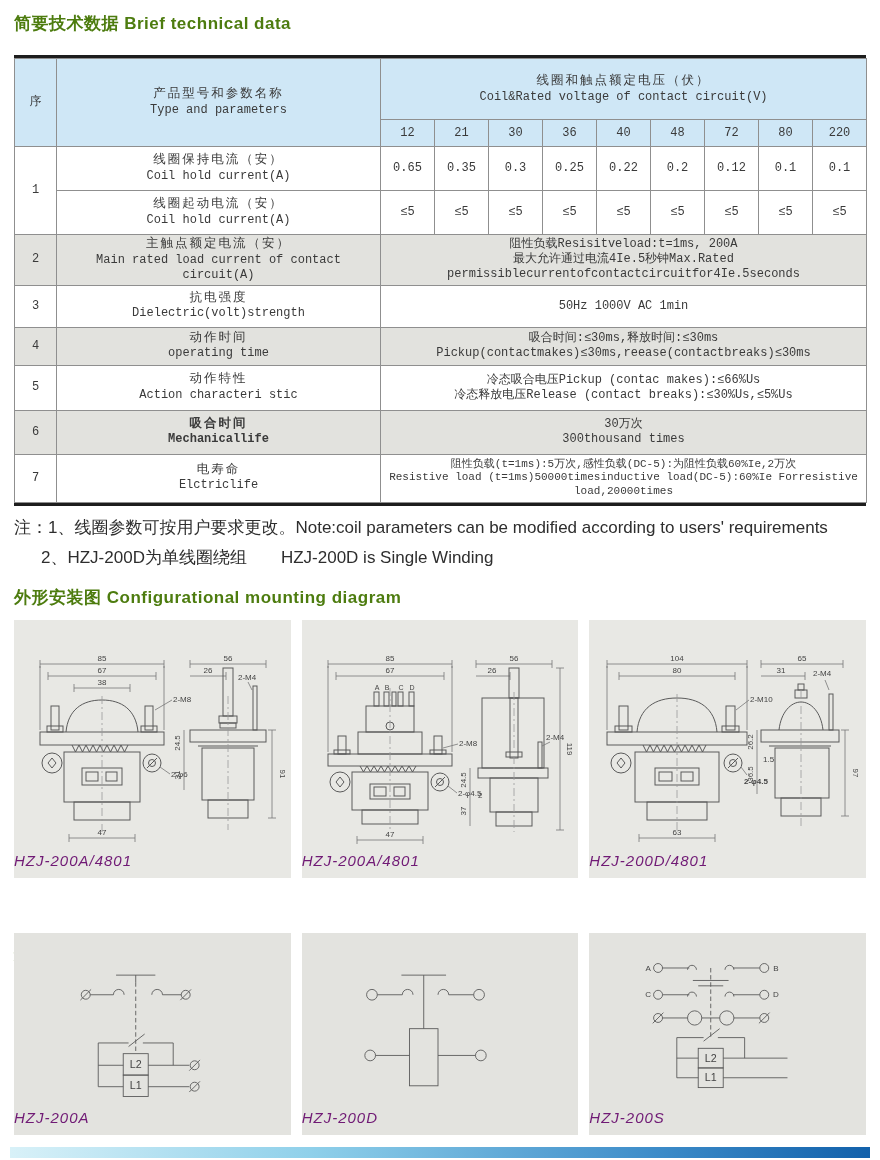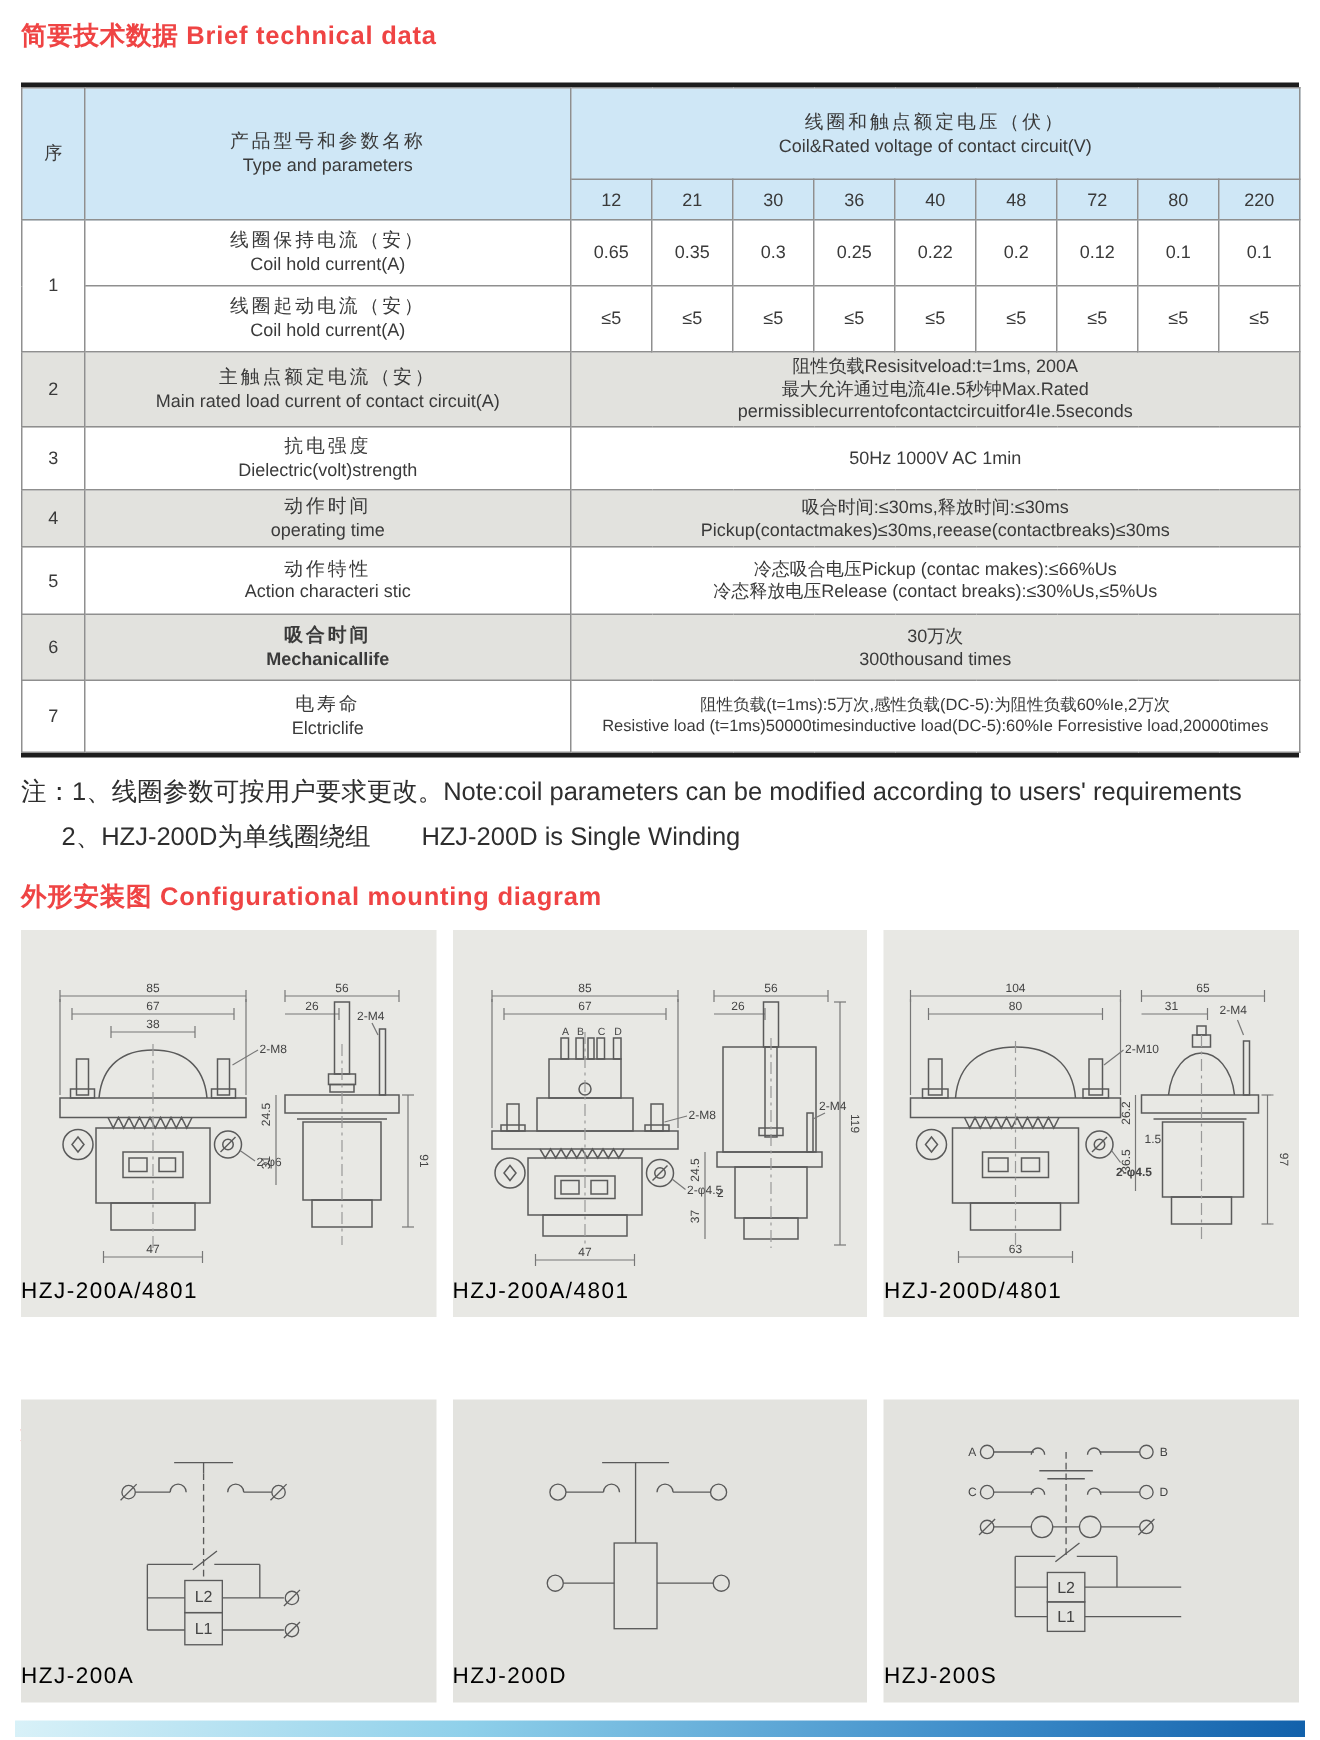--- a/index.html
+++ b/index.html
@@ -1,39 +1,39 @@
 <!DOCTYPE html>
 <html><head>
 <meta charset="utf-8">
 <style>
   * { margin:0; padding:0; box-sizing:border-box; }
   body { width:880px; height:1160px; background:#ffffff; font-family:"Liberation Sans","DejaVu Sans",sans-serif; color:#3a3a3a; overflow:hidden; }
   .page { position:relative; width:880px; height:1160px; background:#fff; }
 
-  .sec-title { position:absolute; left:14px; font-size:17px; font-weight:bold; color:#ef4444; letter-spacing:0.5px; }
+  .sec-title { position:absolute; left:14px; font-size:17px; font-weight:bold; color:#4d7c0f; letter-spacing:0.5px; }
   .t1 { top:12px; } .t2 { top:586px; } .t3 { top:944px; }
 
   .tablewrap { position:absolute; left:14px; top:55px; width:852px; border-top:3px solid #1d1d1d; border-bottom:3px solid #1d1d1d; }
   table.spec { width:852px; border-collapse:collapse; table-layout:fixed; }
-  table.spec td { border:1px solid #8f8f8f; font-size:12px; text-align:center; vertical-align:middle; padding:2px 3px; line-height:1.25; }
+  table.spec td { border:1px solid #8f8f8f; font-size:12px; text-align:center; vertical-align:middle; padding:2px 3px; line-height:1.25;font-family:Liberation Mono, monospace; }
   td.hdr { background:#cfe7f6; }
   td.shade { background:#e2e2de; }
   .zh { font-size:12.5px; letter-spacing:2px; }
   .en { font-size:12px; letter-spacing:0; }
   td.val-wide { text-align:left; padding-left:8px; font-size:12px; line-height:1.3; }
   .bold { font-weight:bold; }
   .notes { position:absolute; left:14px; top:516px; width:845px; font-size:17px; color:#2e2e2e; line-height:1.4; }
   .notes .n2 { padding-left:27px; margin-top:6px; }
 
   .panelrow { position:absolute; left:14px; width:852px; display:flex; gap:11px; }
   .mrow { top:620px; } .crow { top:933px; }
   .panel { flex:1; display:flex; flex-direction:column; justify-content:flex-end; }
   .mpanel { height:258px; background:#e8e8e4; }
   .cpanel { height:202px; background:#e3e3df; }
-  .plabel { font-size:15px; color:#000000; letter-spacing:1px; margin-bottom:9px; }
+  .plabel { font-size:15px; color:#701a75; letter-spacing:1px; margin-bottom:9px;font-style:italic; }
   .mpanel svg, .cpanel svg { display:block; }
 
   svg .ln { stroke:#5a5a5a; fill:none; stroke-width:1; }
   svg .dim { stroke:#777; fill:none; stroke-width:0.8; }
   svg .cl { stroke:#999; fill:none; stroke-width:0.8; stroke-dasharray:8 3 2 3; }
   svg .dash { stroke:#5a5a5a; fill:none; stroke-width:1; stroke-dasharray:5 3; }
   svg text { fill:#444; font-size:8px; font-family:"Liberation Sans","DejaVu Sans",sans-serif; stroke:none; }
   svg text.big { font-size:12px; }
   svg text.mid { font-size:9px; }
 

